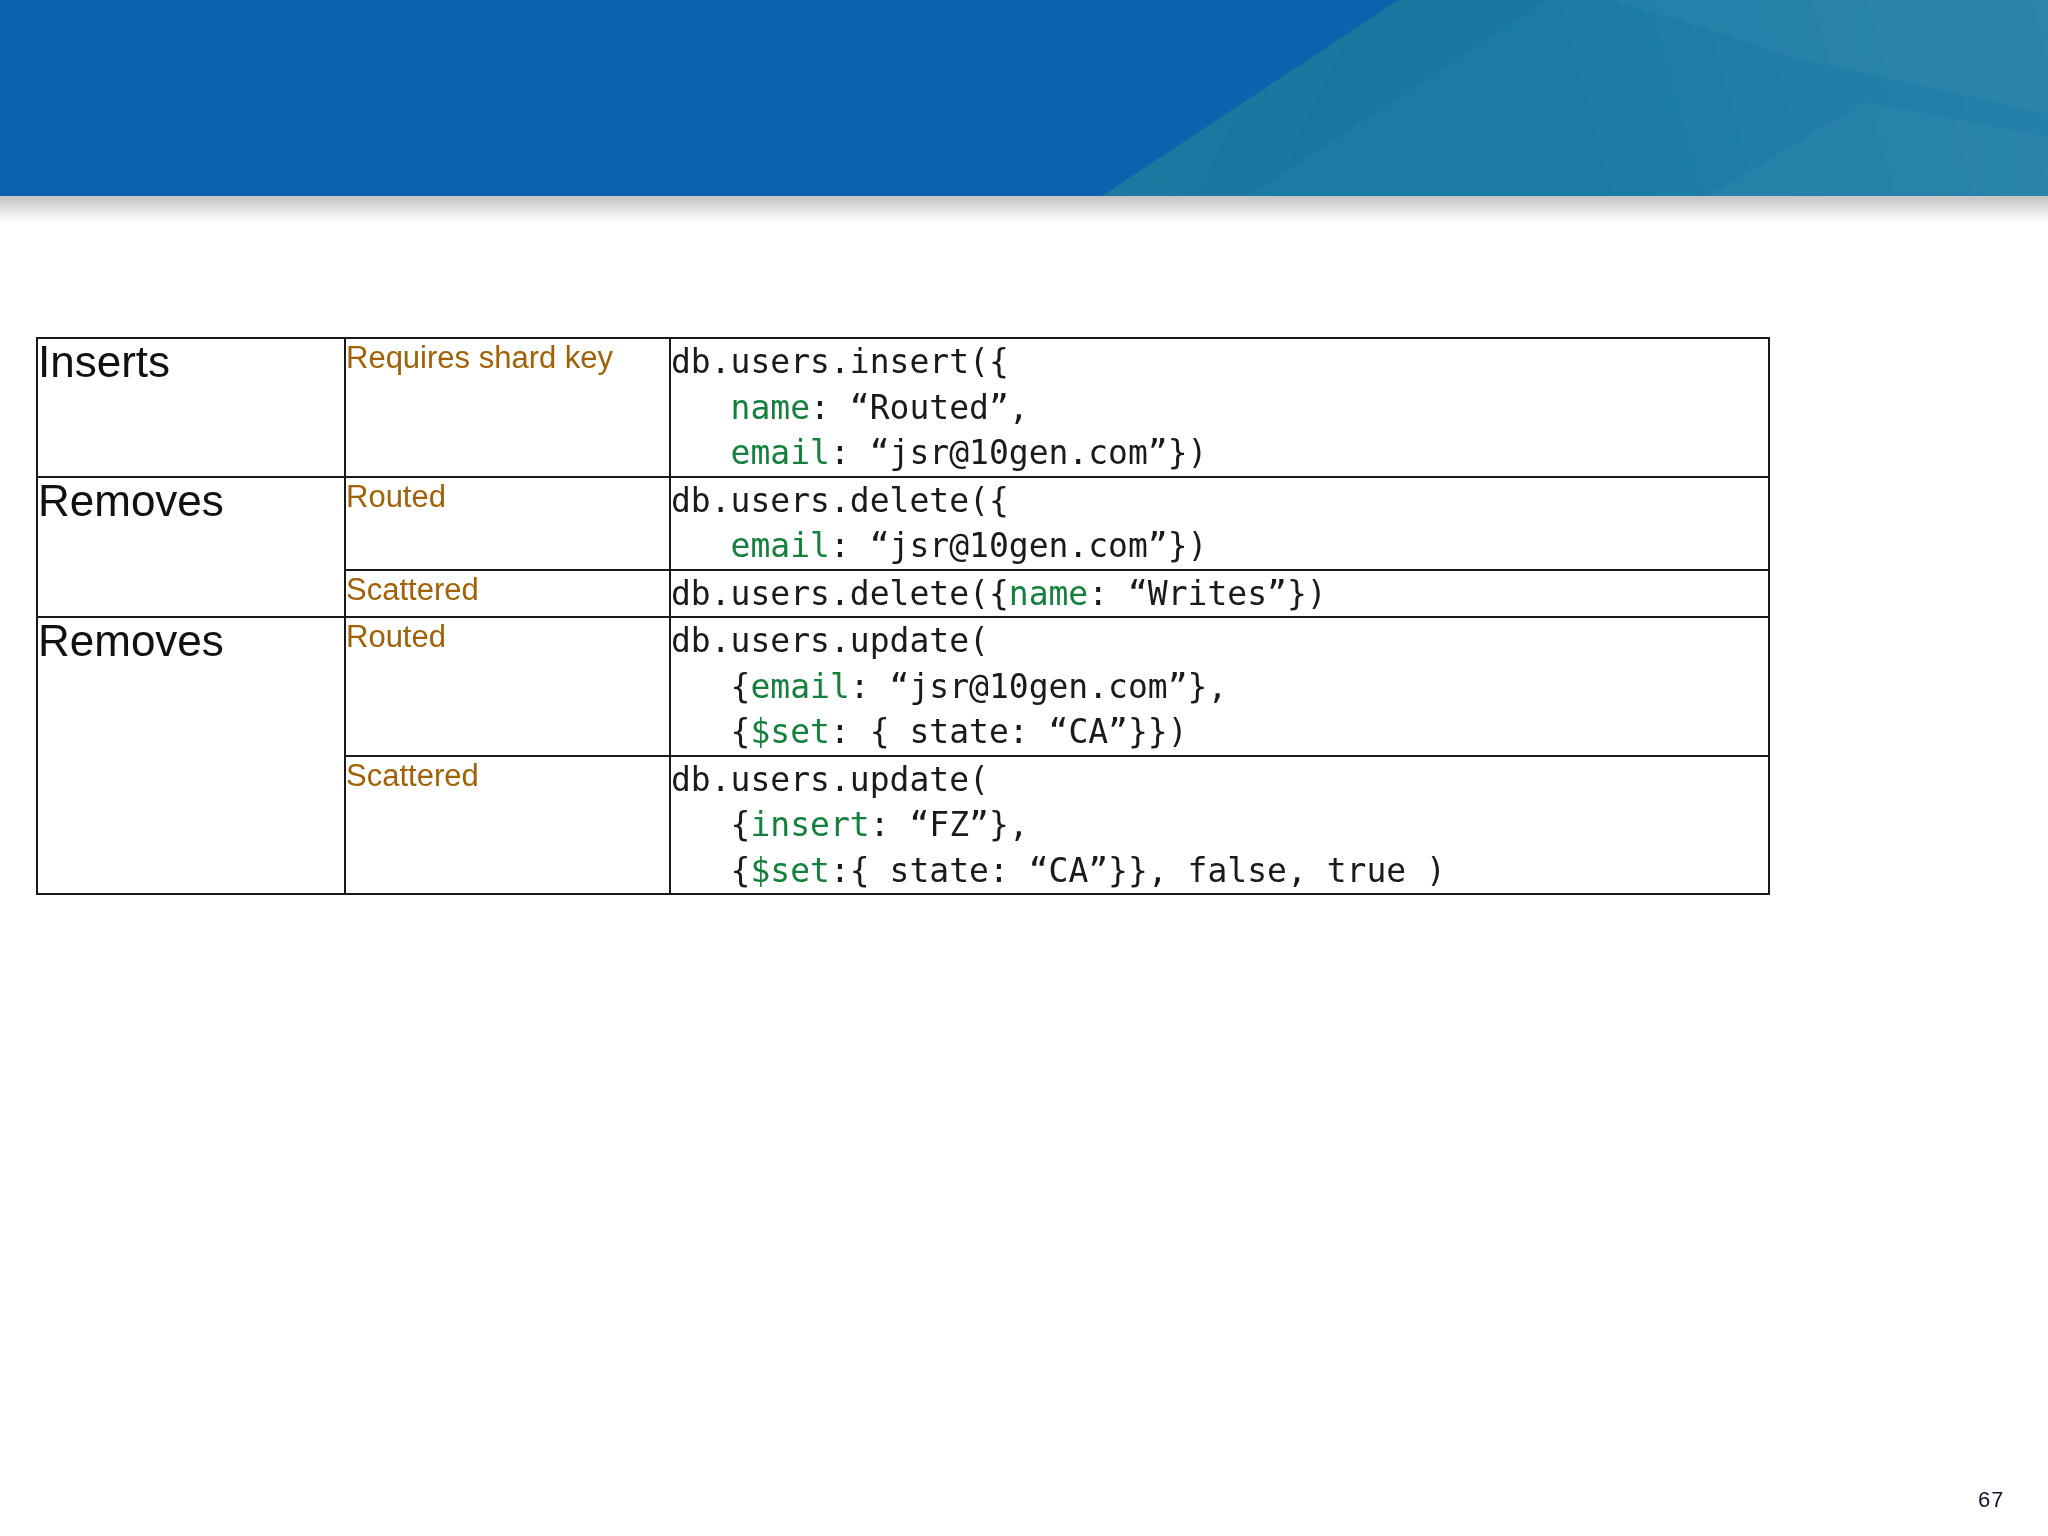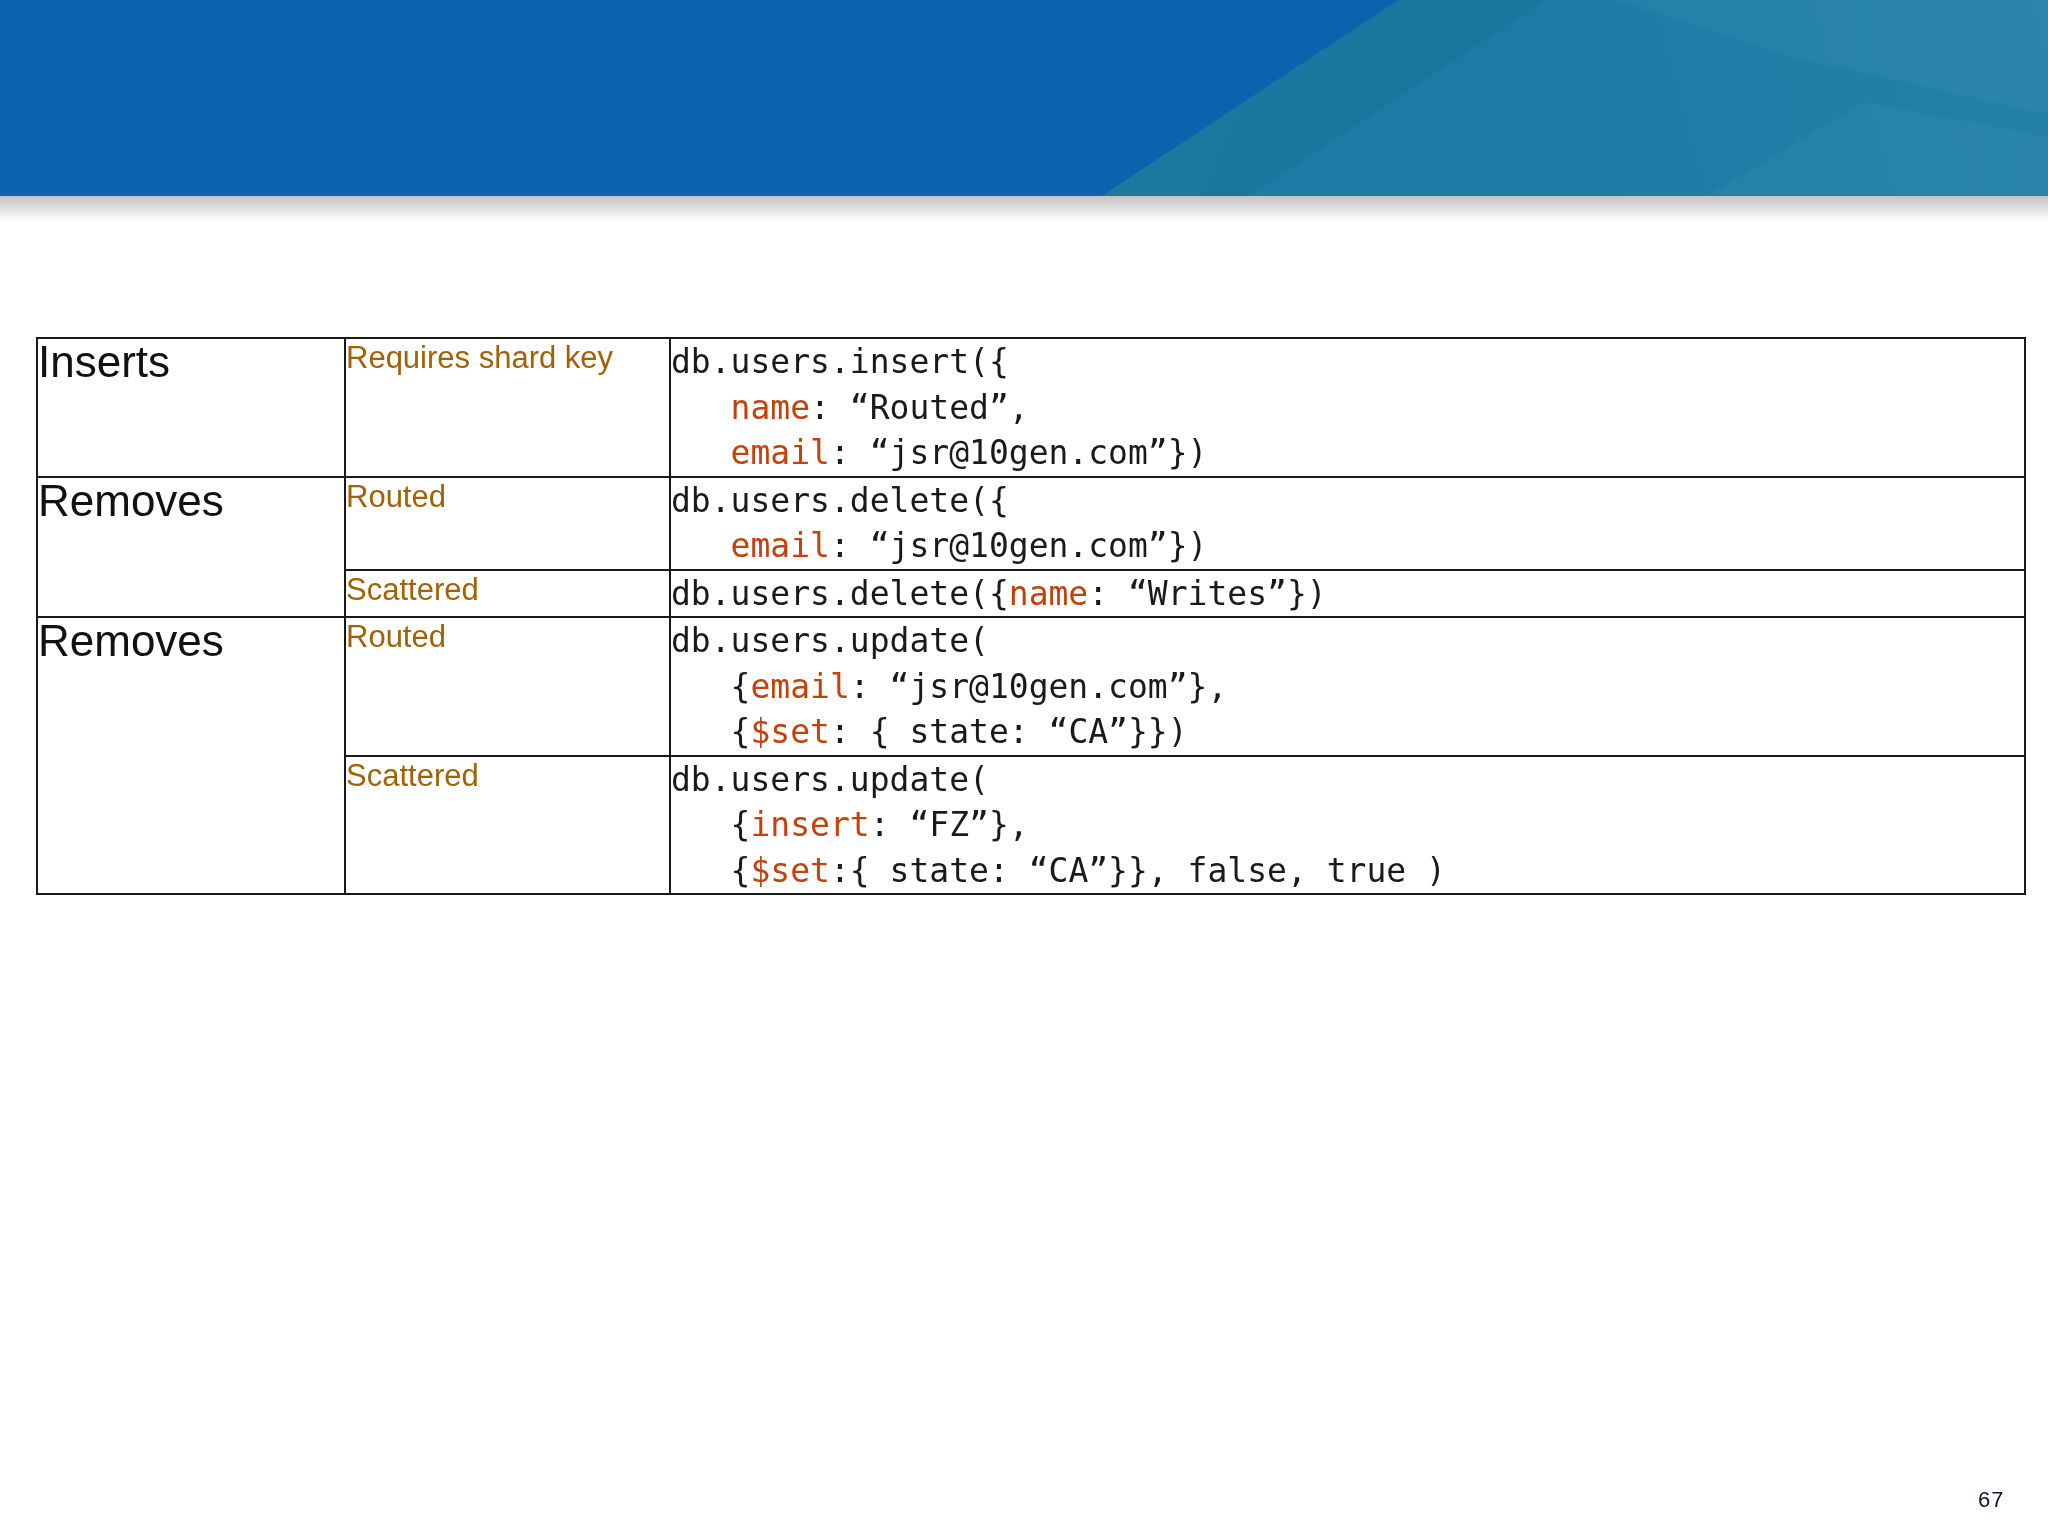--- a/index.html
+++ b/index.html
@@ -87,21 +87,21 @@
   
   .table-wrap {
     position: absolute;
     left: 36px;
     top: 337px;
     width: 1990px;
   }
   table.writes-table {
     border-collapse: collapse;
     table-layout: fixed;
-    width: 1990px;
+    width: 1734px;
   }
   table.writes-table td {
     border: 2px solid #1a1a1a;
     vertical-align: top;
     padding: 0;
     background: #ffffff;
   }
   .col-cat   { width: 308px; }
   .col-kind  { width: 325px; }
   .col-code  { width: auto; }
@@ -122,21 +122,21 @@
   .code-cell {
     font-family: "DejaVu Sans Mono", "Liberation Mono", monospace;
     font-size: 33px;
     color: #1a1a1a;
     padding: 16px 0 14px 14px;
     line-height: 1.38;
     white-space: pre;
     letter-spacing: 0px;
     overflow: visible;
   }
-  .code-cell .kw { color: #c2410c; }
+  .code-cell .kw { color: #15803d; }
 
   
   .page-number {
     position: absolute;
     right: 44px;
     bottom: 22px;
     font-size: 22px;
     color: #0f172a;
     font-family: Liberation Mono, monospace;
   }

